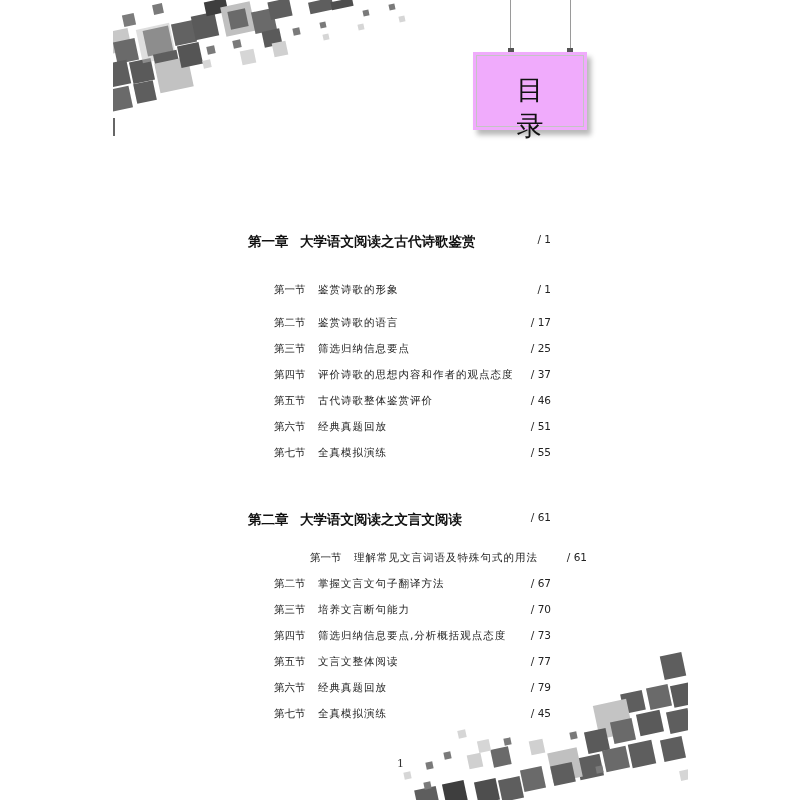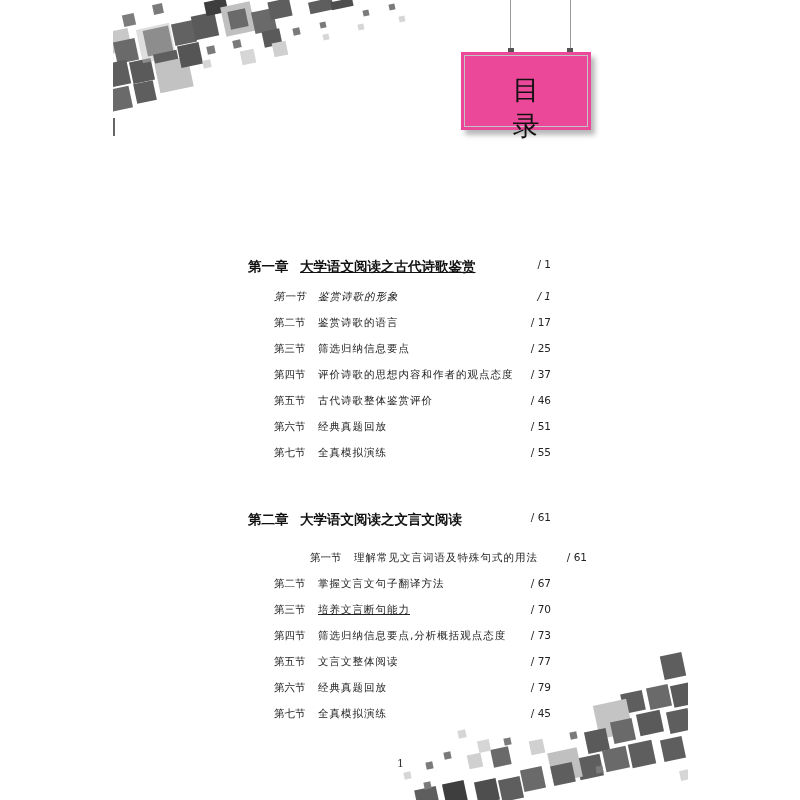--- a/index.html
+++ b/index.html
@@ -3,21 +3,21 @@
 <meta charset="utf-8">
 <style>
   html, body { margin:0; padding:0; background:#ffffff; }
   body { width:800px; height:800px; position:relative; overflow:hidden;
          font-family: "DejaVu Sans", "Liberation Sans", sans-serif; color:#222; }
   .page { position:absolute; left:113px; top:0; width:575px; height:800px; background:#fff; overflow:hidden; }
   .deco { position:absolute; }
   .sq { position:absolute; transform:rotate(-12deg); }
   .hang-line { position:absolute; width:1px; background:#9a9a9a; }
   .clip { position:absolute; width:6px; height:4px; background:#555; }
-  .sign { position:absolute; left:461px; top:52px; width:130px; height:78px; background:#ec4899;
+  .sign { position:absolute; left:473px; top:52px; width:114px; height:78px; background:#f0abfc;
           box-shadow: 4px 5px 5px rgba(0,0,0,0.28); }
   .sign-inner { position:absolute; left:3px; top:3px; right:3px; bottom:3px; border:1px solid #c4c4c4; }
   .sign-title { position:absolute; left:0; right:0; top:20px; text-align:center; font-size:27px;
                 font-family:"DejaVu Serif", serif; color:#111; letter-spacing:26px; padding-left:26px; }
   .toc { position:absolute; left:0; top:0; }
   .chapter { position:absolute; left:248px; width:303px; font-family:"DejaVu Serif", serif;
              font-size:13.5px; font-weight:bold; color:#111; }
   .chapter .num { display:inline-block; width:52px; }
   .row { position:absolute; left:274px; width:277px; font-size:10.5px; color:#222; letter-spacing:1px; }
   .row .num { display:inline-block; width:44px; letter-spacing:0; }
@@ -73,39 +73,39 @@
 <div class="hang-line" style="left:570px;top:0;height:48px;"></div>
 <div class="clip" style="left:508px;top:48px;"></div>
 <div class="clip" style="left:567px;top:48px;"></div>
 <div class="sign">
   <div class="sign-inner"></div>
   <div class="sign-title">目录</div>
 </div>
 
 <div class="toc">
 
-  <div class="chapter" style="top:258px;text-decoration:underline;">
+  <div class="chapter" style="top:233px;">
     <span class="num">第一章</span><span>大学语文阅读之古代诗歌鉴赏</span>
     <span class="page-ref">/ 1</span>
   </div>
-  <div class="row" style="top:290px;font-style:italic;"><span class="num">第一节</span><span>鉴赏诗歌的形象</span><span class="page-ref">/ 1</span></div>
+  <div class="row" style="top:283px;"><span class="num">第一节</span><span>鉴赏诗歌的形象</span><span class="page-ref">/ 1</span></div>
   <div class="row" style="top:316px;"><span class="num">第二节</span><span>鉴赏诗歌的语言</span><span class="page-ref">/ 17</span></div>
   <div class="row" style="top:342px;"><span class="num">第三节</span><span>筛选归纳信息要点</span><span class="page-ref">/ 25</span></div>
   <div class="row" style="top:368px;"><span class="num">第四节</span><span>评价诗歌的思想内容和作者的观点态度</span><span class="page-ref">/ 37</span></div>
   <div class="row" style="top:394px;"><span class="num">第五节</span><span>古代诗歌整体鉴赏评价</span><span class="page-ref">/ 46</span></div>
   <div class="row" style="top:420px;"><span class="num">第六节</span><span>经典真题回放</span><span class="page-ref">/ 51</span></div>
   <div class="row" style="top:446px;"><span class="num">第七节</span><span>全真模拟演练</span><span class="page-ref">/ 55</span></div>
 
   <div class="chapter" style="top:511px;">
     <span class="num">第二章</span><span>大学语文阅读之文言文阅读</span>
     <span class="page-ref">/ 61</span>
   </div>
   <div class="row" style="top:551px;margin-left:36px;"><span class="num">第一节</span><span>理解常见文言词语及特殊句式的用法</span><span class="page-ref">/ 61</span></div>
   <div class="row" style="top:577px;"><span class="num">第二节</span><span>掌握文言文句子翻译方法</span><span class="page-ref">/ 67</span></div>
-  <div class="row" style="top:603px;text-decoration:underline;"><span class="num">第三节</span><span>培养文言断句能力</span><span class="page-ref">/ 70</span></div>
+  <div class="row" style="top:603px;"><span class="num">第三节</span><span>培养文言断句能力</span><span class="page-ref">/ 70</span></div>
   <div class="row" style="top:629px;"><span class="num">第四节</span><span>筛选归纳信息要点,分析概括观点态度</span><span class="page-ref">/ 73</span></div>
   <div class="row" style="top:655px;"><span class="num">第五节</span><span>文言文整体阅读</span><span class="page-ref">/ 77</span></div>
   <div class="row" style="top:681px;"><span class="num">第六节</span><span>经典真题回放</span><span class="page-ref">/ 79</span></div>
   <div class="row" style="top:707px;"><span class="num">第七节</span><span>全真模拟演练</span><span class="page-ref">/ 45</span></div>
 </div>
 
 <div class="deco" style="left:400px;top:640px;width:288px;height:160px;overflow:hidden;">
   <div class="sq" style="left:262px;top:14px;width:22px;height:24px;background:#5e5e5e;"></div>
   <div class="sq" style="left:248px;top:46px;width:22px;height:22px;background:#6a6a6a;"></div>
   <div class="sq" style="left:272px;top:44px;width:20px;height:22px;background:#5a5a5a;"></div>

